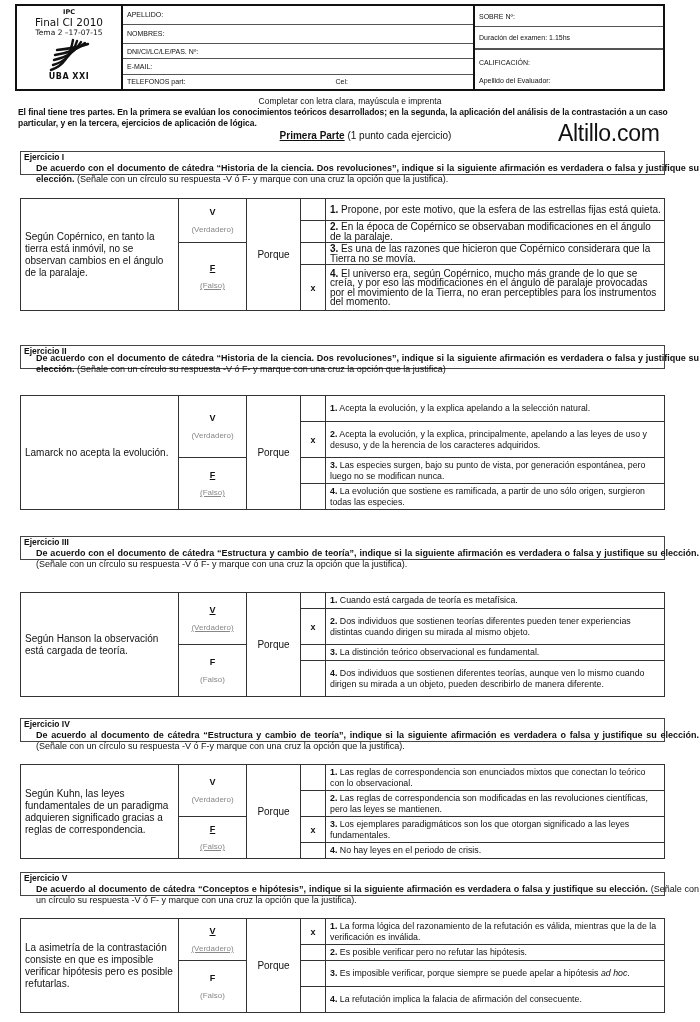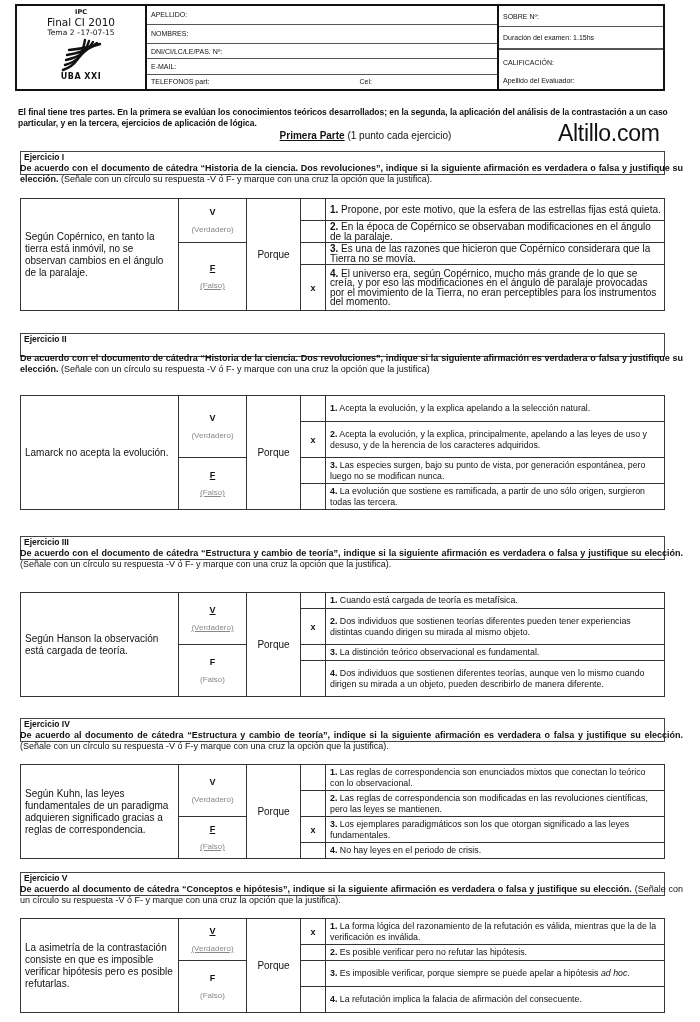--- a/index.html
+++ b/index.html
@@ -1,21 +1,21 @@
 <!DOCTYPE html>
 <html><head>
 <meta charset="utf-8">
 <style>
   html, body { margin:0; padding:0; background:#ffffff; }
   body { width:700px; height:1022px; position:relative; overflow:hidden; font-family:"Liberation Sans", sans-serif; color:#111; }
   .page { position:absolute; left:0; top:0; width:700px; height:1022px; }
 
   
   .hdr { position:absolute; left:15px; top:4px; width:650px; height:87px; border:2px solid #111; box-sizing:border-box; display:flex; }
-  .hdr-logo { width:130px; border-right:2px solid #111; text-align:center; box-sizing:border-box; padding-top:2px; }
+  .hdr-logo { width:106px; border-right:2px solid #111; text-align:center; box-sizing:border-box; padding-top:2px; }
   .hdr-logo .ipc { font-family:"DejaVu Sans", sans-serif; font-size:6.5px; font-weight:bold; line-height:8px; }
   .hdr-logo .final { font-family:"DejaVu Sans", sans-serif; font-size:10.5px; line-height:12px; }
   .hdr-logo .tema { font-family:"DejaVu Sans", sans-serif; font-size:7.5px; line-height:9px; }
   .hdr-logo .uba { font-family:"DejaVu Sans", sans-serif; font-size:8px; font-weight:bold; line-height:10px; letter-spacing:0.5px; }
   .logo-svg { display:block; margin:1px auto 0; }
   .hdr-mid { width:352px; border-right:2px solid #111; box-sizing:border-box; display:flex; flex-direction:column; }
   .hdr-mid .row { flex:1; border-bottom:1px solid #555; font-size:7px; padding-left:4px; display:flex; align-items:center; justify-content:space-between; padding-right:125px; }
   .hdr-mid .row:last-child { border-bottom:none; }
   .hdr-mid .row.r1, .hdr-mid .row.r2 { flex:1.25; }
   .hdr-right { flex:1; display:flex; flex-direction:column; }
@@ -25,21 +25,21 @@
   .hdr-right .c3 { flex:1; border-bottom:none; flex-direction:column; align-items:flex-start; justify-content:space-around; padding-top:4px; }
 
   .instr-center { position:absolute; left:0; width:700px; top:96px; text-align:center; font-size:8.5px; line-height:11px; }
   .intro { position:absolute; left:18px; top:107px; width:665px; font-size:8.5px; line-height:11px; font-weight:bold; letter-spacing:-0.05px; }
   .part-title { position:absolute; left:0; width:700px; top:130px; text-align:center; font-size:10px; }
   .part-title .pt { font-weight:bold; text-decoration:underline;padding-left:31px; }
   .watermark { position:absolute; left:558px; top:120px; font-size:23px; color:#111; letter-spacing:-0.3px; }
 
   
   .ex-title { position:absolute; left:20px; width:645px; height:24px; border:1px solid #444; box-sizing:border-box; font-size:8.5px; font-weight:bold; padding-left:3px; line-height:11px; }
-  .ex-prompt { position:absolute; left:20px; width:663px; font-size:9px; line-height:11.2px; text-align:justify; }
+  .ex-prompt { position:absolute; left:36px; width:663px; font-size:9px; line-height:11.2px; text-align:justify; }
   .ex-prompt b { font-weight:bold; }
   .ex-prompt .norm { font-weight:normal; }
 
   table.ex { position:absolute; left:20px; width:645px; border-collapse:collapse; font-size:9px; }
   table.ex td { border:1px solid #333; padding:0; vertical-align:middle; }
   td.stmt { width:150px; padding:0 3px 0 4px !important; font-size:10px; line-height:12px; }
   td.vf { width:67px; text-align:center; }
   td.porque { width:53px; text-align:center; font-size:10px;margin-left:22px; }
   td.mark { width:24px; text-align:center; font-weight:bold; font-size:9px; }
   td.opt { padding:0 3px 0 4px !important; font-size:8.8px; line-height:10.5px; }
@@ -95,20 +95,21 @@
       <div class="cell c2">
           <span>Duración del examen: 1.15hs</span>
         </div>
       <div class="cell c3">
         <span>CALIFICACIÓN:</span>
         <span>Apellido del Evaluador:</span>
       </div>
     </div>
   </div>
 
+  <div class="instr-center">Completar con letra clara, mayúscula e imprenta</div>
   <div class="intro">El final tiene tres partes. En la primera se evalúan los conocimientos teóricos desarrollados; en la segunda, la aplicación del análisis de la contrastación a un caso particular, y en la tercera, ejercicios de aplicación de lógica.</div>
   <div class="part-title">
     <span class="pt">Primera Parte</span><span> (1 punto cada ejercicio)</span>
   </div>
   <div class="watermark">Altillo.com</div>
 
   <div id="exercises">
       <div class="ex-title" style="top: 151px;">Ejercicio I</div>
       <div class="ex-prompt" style="top: 163px; width: 663px;"><b>De acuerdo con el  documento de cátedra “Historia de la ciencia. Dos revoluciones”, indique si la siguiente afirmación es verdadera o falsa y justifique su elección.</b><span class="norm"> (Señale con un círculo su respuesta -V ó F- y marque con una cruz la opción que la justifica).</span></div>
       <table class="ex small-opts" style="top: 198px;">
@@ -134,21 +135,21 @@
             </td>
             <td class="mark"></td>
             <td class="opt"><b>3.</b><span> Es una de las razones que hicieron que Copérnico considerara que la Tierra no se movía.</span></td>
           </tr>
           <tr style="height: 46px;">
             <td class="mark">x</td>
             <td class="opt"><b>4.</b><span> El universo era, según Copérnico, mucho más grande de lo que se creía, y por eso las modificaciones en el ángulo de paralaje provocadas por el movimiento de la Tierra, no eran perceptibles para los instrumentos del momento.</span></td>
           </tr>
         </tbody>
       </table>
-      <div class="ex-title" style="top: 333px;">Ejercicio II</div>
+      <div class="ex-title" style="top: 345px;">Ejercicio II</div>
       <div class="ex-prompt" style="top: 353px; width: 663px;"><b>De acuerdo con el documento de cátedra “Historia de la ciencia. Dos revoluciones”, indique si la siguiente afirmación es verdadera o falsa y justifique su elección.</b><span class="norm"> (Señale con un círculo su respuesta -V ó F- y marque con una cruz la opción que la justifica)</span></div>
       <table class="ex" style="top: 395px;">
         <tbody>
           <tr style="height: 26px;">
             <td class="stmt" rowspan="4">Lamarck no acepta la evolución.</td>
             <td class="vf" rowspan="2" style="padding-top: 0px;">
               <span class="v-letter">V</span>
               <span class="v-sub">(Verdadero)</span>
             </td>
             <td class="porque" rowspan="4">Porque</td>
@@ -162,21 +163,21 @@
           <tr style="height: 26px;">
             <td class="vf circ" rowspan="2" style="padding-top: 0px;">
               <span class="v-letter">F</span>
               <span class="v-sub">(Falso)</span>
             </td>
             <td class="mark"></td>
             <td class="opt"><b>3.</b><span> Las especies surgen, bajo su punto de vista, por generación espontánea, pero luego no se modifican nunca.</span></td>
           </tr>
           <tr style="height: 26px;">
             <td class="mark"></td>
-            <td class="opt"><b>4.</b><span> La evolución que sostiene es ramificada, a partir de uno sólo origen, surgieron todas las tercera.</span></td>
+            <td class="opt"><b>4.</b><span> La evolución que sostiene es ramificada, a partir de uno sólo origen, surgieron todas las especies.</span></td>
           </tr>
         </tbody>
       </table>
       <div class="ex-title" style="top: 536px;">Ejercicio III</div>
       <div class="ex-prompt" style="top: 548px; width: 663px;"><b>De acuerdo con el documento de cátedra “Estructura y cambio de teoría”, indique si la siguiente afirmación es verdadera o falsa y justifique su elección.</b><span class="norm"> (Señale con un círculo su respuesta -V ó F- y marque con una cruz la opción que la justifica).</span></div>
       <table class="ex" style="top: 592px;">
         <tbody>
           <tr style="height: 16px;">
             <td class="stmt" rowspan="4">Según Hanson la observación está cargada de teoría.</td>
             <td class="vf circ" rowspan="2" style="padding-top: 0px;">

